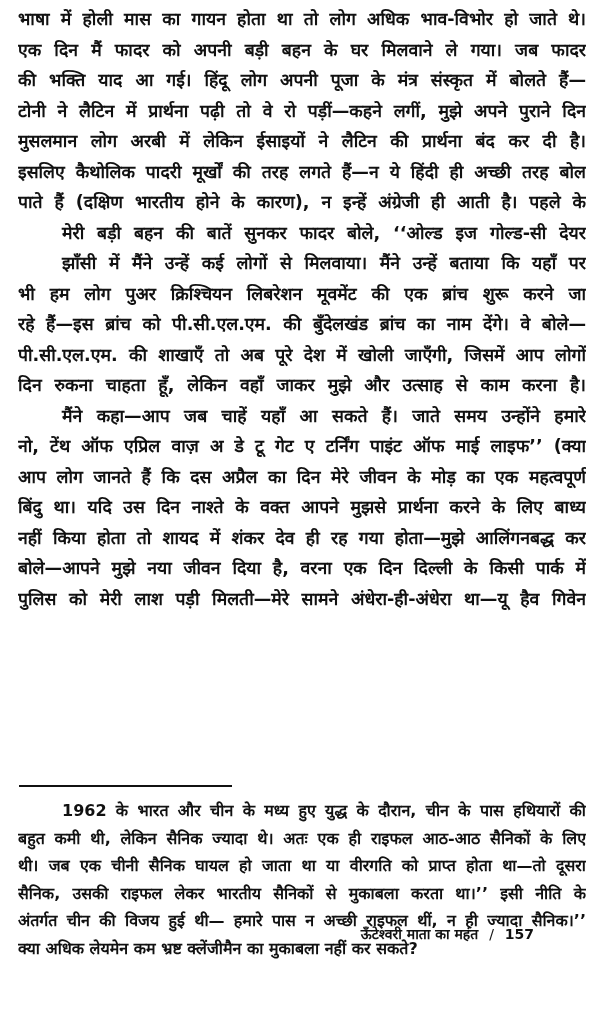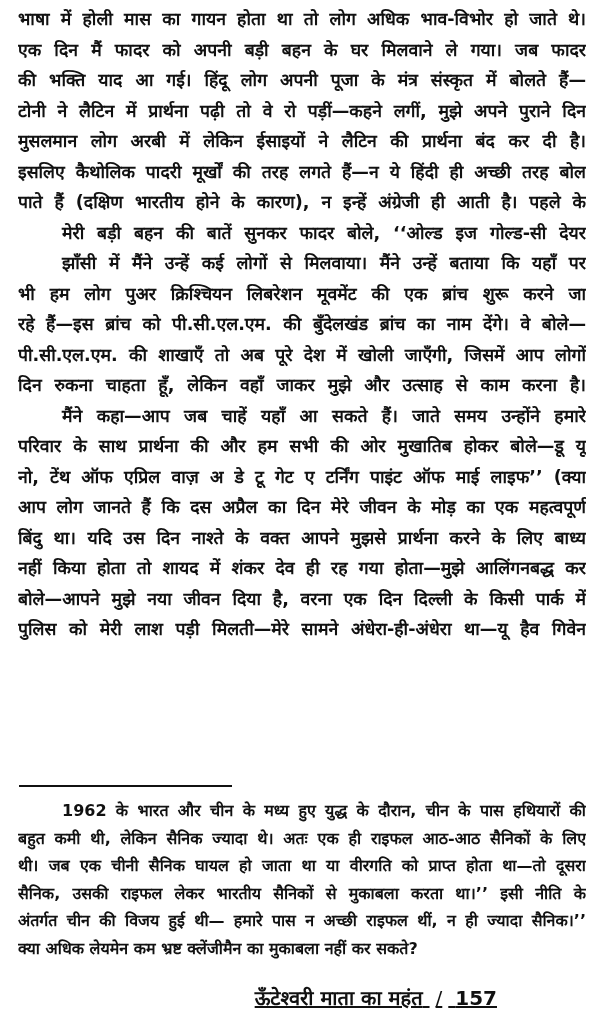--- a/index.html
+++ b/index.html
@@ -1,53 +1,52 @@
 <!DOCTYPE html>
 <html><head>
 <meta charset="utf-8">
 <style>
   html, body { margin:0; padding:0; background:#ffffff; }
   body { width:600px; height:1010px; overflow:hidden; position:relative;
          font-family:"DejaVu Sans","Liberation Sans",sans-serif; color:#111; }
-  .page { position:absolute; left:0; top:0; width:513px; height:1010px; }
+  .page { position:absolute; left:0; top:0; width:513px; height:1010px;padding-left:37px; }
   .main { position:absolute; left:18px; top:4px; width:568px; }
   .line { display:block; height:30.5px; line-height:30.5px; font-size:17.6px;
           font-weight:bold; white-space:nowrap; text-align:justify;
           text-align-last:justify; letter-spacing:0; overflow:hidden; }
   .line.last { text-align-last:left; }
   .line.indent { padding-left:44px; }
   .rule { position:absolute; left:19px; top:785px; width:213px; height:2px; background:#111; }
   .fn { position:absolute; left:18px; top:797px; width:568px; }
   .fnline { display:block; height:27.5px; line-height:27.5px; font-size:16px; font-weight:bold;
             white-space:nowrap; text-align:justify; text-align-last:justify; overflow:hidden; }
   .fnline.last { text-align-last:left; }
   .fnline.indent { padding-left:44px; }
-  .footer { position:absolute; right:16px; top:984px; font-size:20px; font-weight:bold;
-            white-space:nowrap;text-decoration:underline; }
+  .footer { position:absolute; right:16px; top:924px; font-size:14px; font-weight:bold;
+            white-space:nowrap; }
 </style>
 </head>
 <body>
 
 <div class="page">
   <div class="main">
     <span class="line">भाषा में होली मास का गायन होता था तो लोग अधिक भाव-विभोर हो जाते थे।</span>
     <span class="line">एक दिन मैं फादर को अपनी बड़ी बहन के घर मिलवाने ले गया। जब फादर</span>
     <span class="line">की भक्ति याद आ गई। हिंदू लोग अपनी पूजा के मंत्र संस्कृत में बोलते हैं—</span>
     <span class="line">टोनी ने लैटिन में प्रार्थना पढ़ी तो वे रो पड़ीं—कहने लगीं, मुझे अपने पुराने दिन</span>
     <span class="line">मुसलमान लोग अरबी में लेकिन ईसाइयों ने लैटिन की प्रार्थना बंद कर दी है।</span>
     <span class="line">इसलिए कैथोलिक पादरी मूर्खों की तरह लगते हैं—न ये हिंदी ही अच्छी तरह बोल</span>
     <span class="line">पाते हैं (दक्षिण भारतीय होने के कारण), न इन्हें अंग्रेजी ही आती है। पहले के</span>
     <span class="line indent">मेरी बड़ी बहन की बातें सुनकर फादर बोले, ‘‘ओल्ड इज गोल्ड-सी देयर</span>
     <span class="line indent">झाँसी में मैंने उन्हें कई लोगों से मिलवाया। मैंने उन्हें बताया कि यहाँ पर</span>
     <span class="line">भी हम लोग पुअर क्रिश्चियन लिबरेशन मूवमेंट की एक ब्रांच शुरू करने जा</span>
     <span class="line">रहे हैं—इस ब्रांच को पी.सी.एल.एम. की बुँदेलखंड ब्रांच का नाम देंगे। वे बोले—</span>
     <span class="line">पी.सी.एल.एम. की शाखाएँ तो अब पूरे देश में खोली जाएँगी, जिसमें आप लोगों</span>
     <span class="line">दिन रुकना चाहता हूँ, लेकिन वहाँ जाकर मुझे और उत्साह से काम करना है।</span>
     <span class="line indent">मैंने कहा—आप जब चाहें यहाँ आ सकते हैं। जाते समय उन्होंने हमारे</span>
-    <span class="line">परिवार के साथ प्रार्थना की और हम सभी की ओर मुखातिब होकर बोले—डू यू</span>
     <span class="line">नो, टेंथ ऑफ एप्रिल वाज़ अ डे टू गेट ए टर्निंग पाइंट ऑफ माई लाइफ’’ (क्या</span>
     <span class="line">आप लोग जानते हैं कि दस अप्रैल का दिन मेरे जीवन के मोड़ का एक महत्वपूर्ण</span>
     <span class="line">बिंदु था। यदि उस दिन नाश्ते के वक्त आपने मुझसे प्रार्थना करने के लिए बाध्य</span>
     <span class="line">नहीं किया होता तो शायद में शंकर देव ही रह गया होता—मुझे आलिंगनबद्ध कर</span>
     <span class="line">बोले—आपने मुझे नया जीवन दिया है, वरना एक दिन दिल्ली के किसी पार्क में</span>
     <span class="line">पुलिस को मेरी लाश पड़ी मिलती—मेरे सामने अंधेरा-ही-अंधेरा था—यू हैव गिवेन</span>
   </div>
 
   <div class="rule"></div>
 

